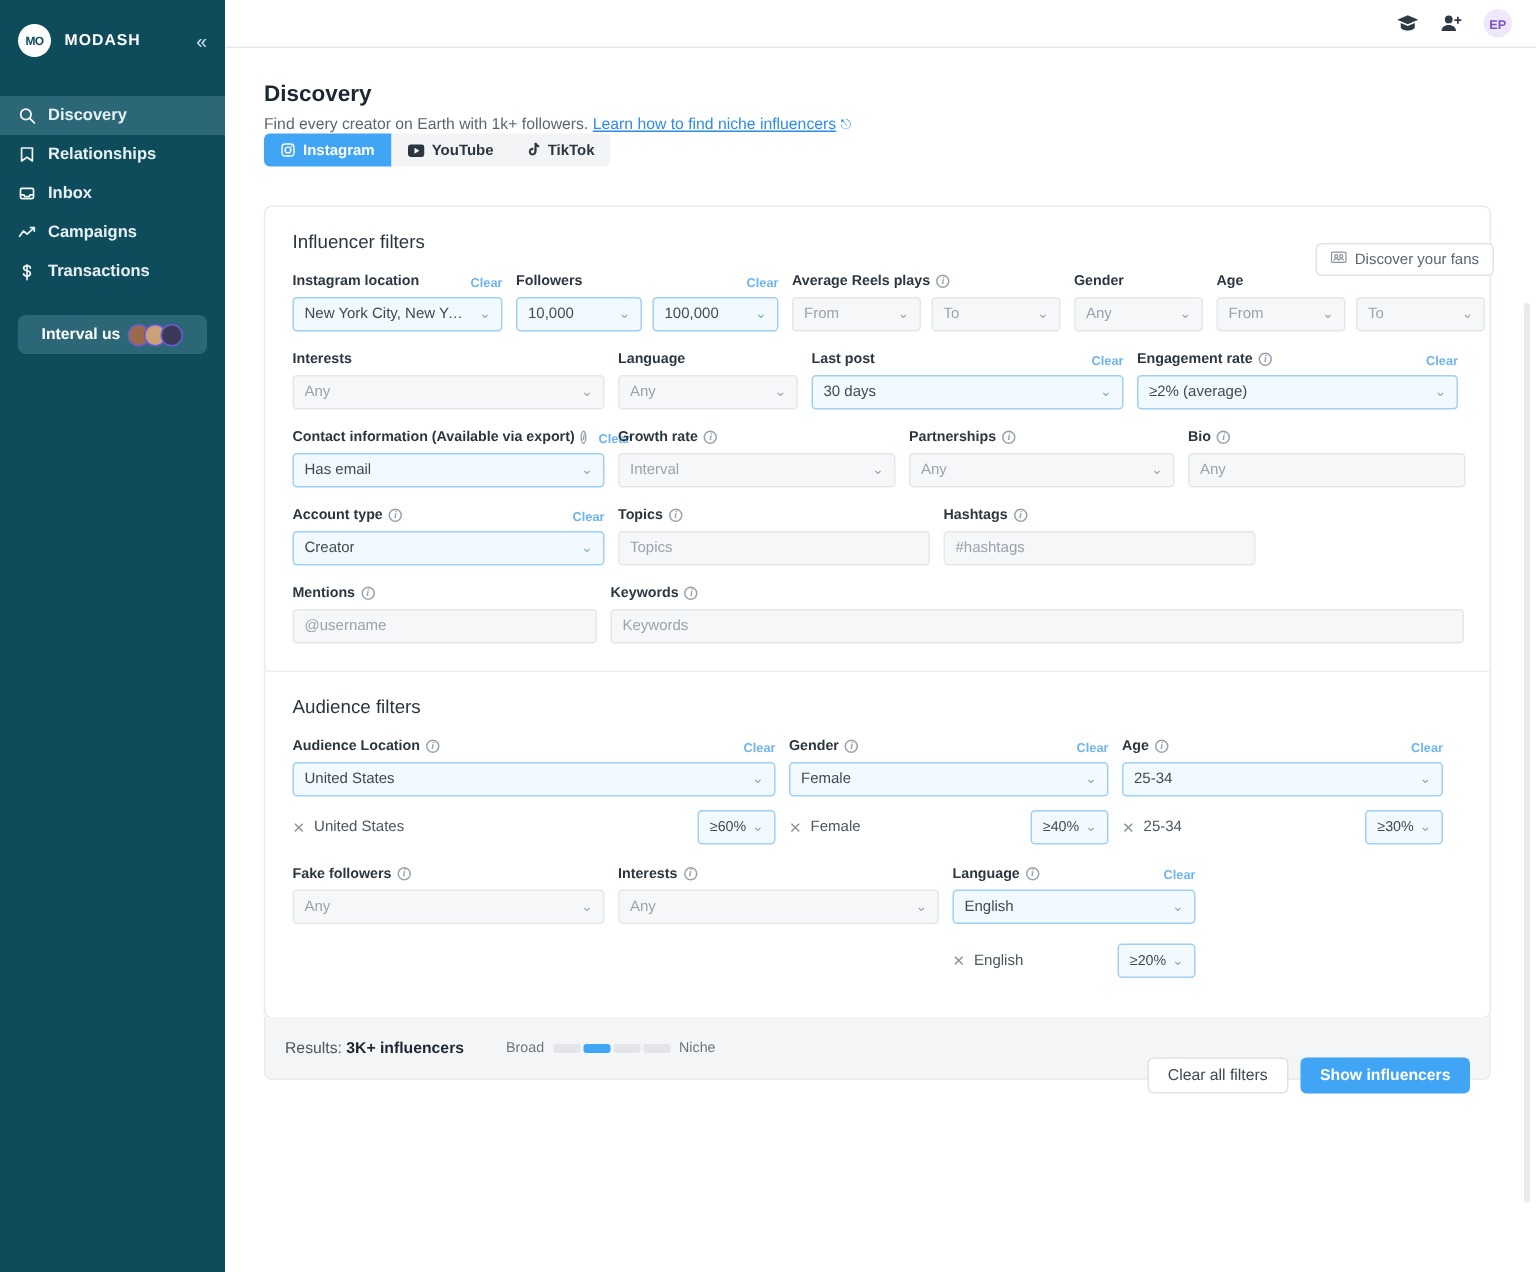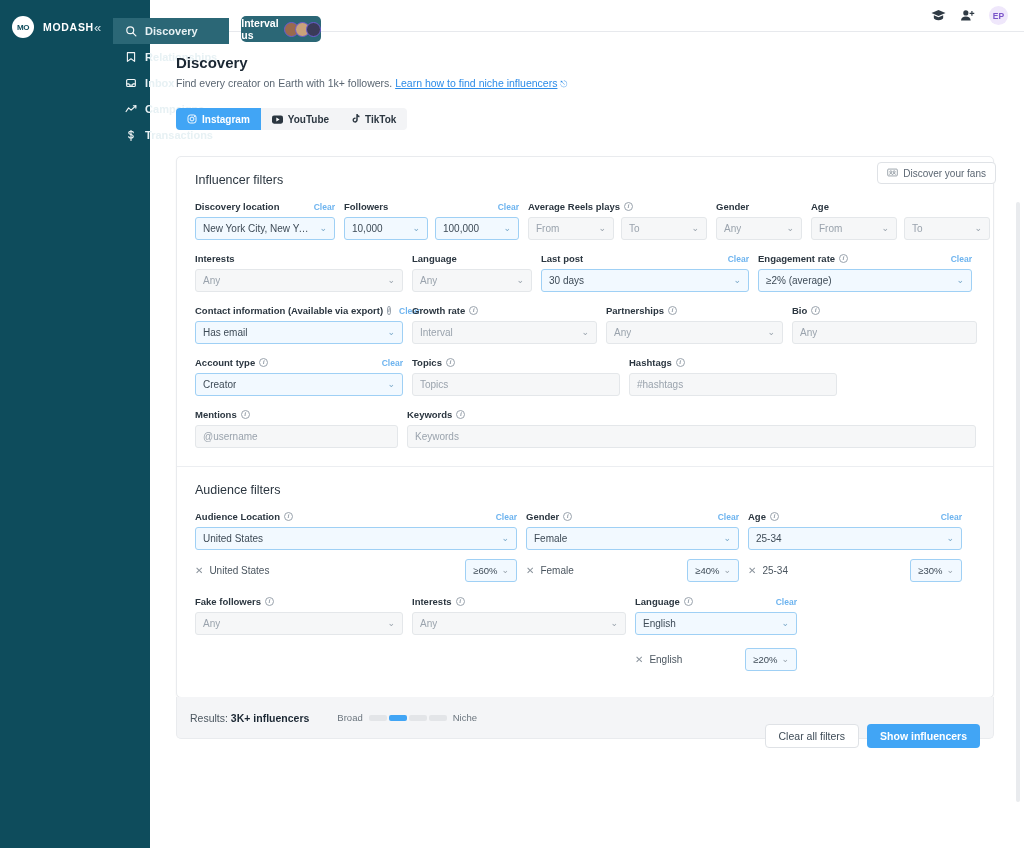--- a/index.html
+++ b/index.html
@@ -8,21 +8,21 @@
     font-family: "Liberation Sans", sans-serif;
     background: #ffffff;
     overflow: hidden;
   }
   .app { display: flex; width: 1024px; height: 848px; }
 
   
   .sidebar {
     width: 150px; min-width: 150px; height: 848px;
     background: #0e4c5c; color: #ffffff;
-    display: flex; flex-direction: row;
+    display: flex; flex-direction: column;
     position: relative;
   }
   .brand { display: flex; align-items: center; height: 38px; padding: 0 12px; margin-top: 8px; }
   .logo {
     width: 22px; height: 22px; border-radius: 50%;
     background: #ffffff; color: #0e4c5c;
     display: flex; align-items: center; justify-content: center;
     font-size: 8px; font-weight: bold; letter-spacing: -0.5px;
   }
   .brand-name { font-size: 10.5px; font-weight: bold; letter-spacing: 0.7px; margin-left: 9px; }
@@ -67,21 +67,21 @@
     color: #7b54c9; font-size: 8.5px; font-weight: bold;
     display: flex; align-items: center; justify-content: center; cursor: pointer;
   }
 
   .content { flex: 1; padding: 0 28px 0 26px; overflow: hidden; position: relative; }
   .page-title { font-size: 15px; font-weight: bold; color: #1b2733; margin-top: 22px; }
   .subtitle { font-size: 10.5px; color: #5a6672; margin-top: 6px; }
   .subtitle a { color: #2d8ce8; text-decoration: underline; font-weight: normal; }
   .ext-ico { color: #2d8ce8; font-size: 9px; }
 
-  .tabs { display: flex; margin-top: 18px; }
+  .tabs { display: flex; }
   .tab {
     height: 22px; padding: 0 11px; display: flex; align-items: center; gap: 5px;
     background: #f3f4f6; font-size: 10px; font-weight: bold; color: #2b3640; cursor: pointer;
   }
   .tab:first-child { border-radius: 4px 0 0 4px; }
   .tab:last-child { border-radius: 0 4px 4px 0; }
   .tab.active { background: #41a5f5; color: #fff; }
   .tab .ti { display: flex; align-items: center; }
 
   .discover-fans {
@@ -316,21 +316,21 @@
       </div>
 
       <div class="panel">
 
         <div class="panel-sec">
           <div class="sec-title">Influencer filters</div>
 
           <div class="row">
             <div class="fgroup" style="width:140px">
               <div class="flabel">
-                <span class="lbl-txt">Discovery location</span>
+                <span class="lbl-txt">Instagram location</span>
                 <span class="clear">Clear</span>
               </div>
               <div class="inputs">
                 <div class="fld active" style="width:140px">
                   <span class="val">New York City, New York, U...</span>
                   <span class="caret">⌄</span>
                 </div>
               </div>
             </div>
 

